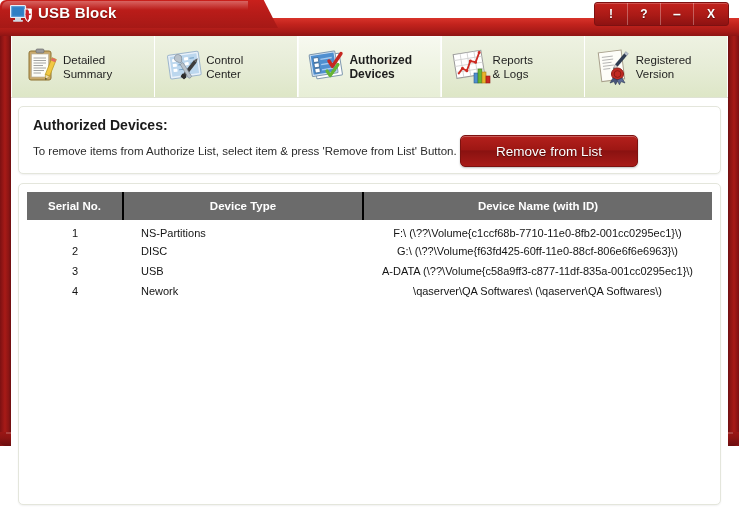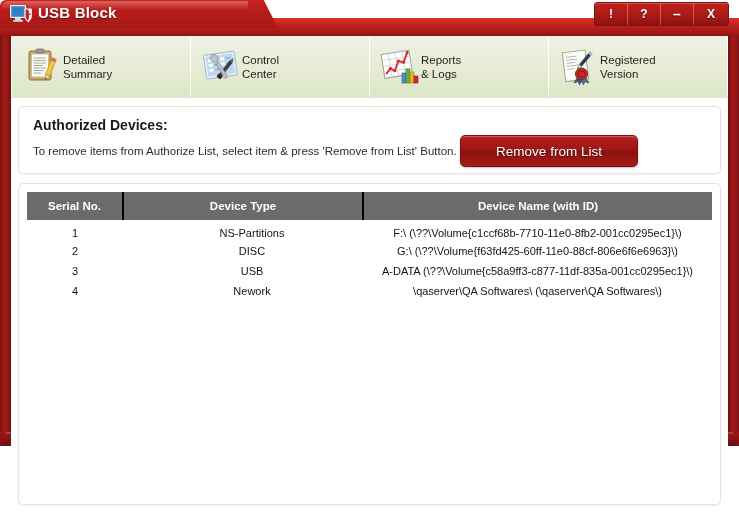--- a/index.html
+++ b/index.html
@@ -193,21 +193,21 @@
   }
   table.devtbl thead th:last-child { border-right: none; }
   table.devtbl tbody td {
     font-size: 11px;
     color: #141414;
     height: 20px;
     vertical-align: middle;
     padding-top: 1px;
   }
   td.c-serial { text-align: center; }
-  td.c-type   { text-align: center; padding-left: 18px; }
+  td.c-type   { text-align: left; padding-left: 18px; }
   td.c-name   { text-align: center; }
   tbody tr:first-child td { padding-top: 6px; }
   .col-serial { width: 96px; }
   .col-type   { width: 240px; }
 
 </style>
 </head>
 <body>
 
 <div id="app">
@@ -302,20 +302,45 @@
           <g transform="rotate(-32 22 24)">
             <rect x="20.5" y="15" width="3.4" height="17" rx="1" fill="#b9c3cc" stroke="#7d8892" stroke-width=".6"></rect>
             <path d="M19.4 11.3 l1.6 2.6 h2.2 l1.6 -2.6 a3.6 3.6 0 1 0 -5.4 0 z" fill="#b9c3cc" stroke="#7d8892" stroke-width=".6"></path>
           </g>
         </svg>
       </span>
       <span class="tab-lbl">Control
 Center</span>
     </div>
 
+    <div class="tab active">
+      <span class="tab-ico">
+        <svg width="42" height="40" viewBox="0 0 42 40">
+          <g transform="rotate(-9 21 19)">
+            <rect x="8" y="8" width="26" height="22" rx="1" fill="#ffffff" stroke="#7f98ae" stroke-width="1"></rect>
+            <rect x="4" y="5" width="26" height="22" rx="1" fill="#cfe2f5" stroke="#7f98ae" stroke-width="1"></rect>
+            <rect x="5.5" y="6.5" width="23" height="19" fill="#4f8fd0"></rect>
+            <g fill="#ffffff" stroke="#35628f" stroke-width=".7">
+              <rect x="7.5" y="9" width="5" height="4.4"></rect>
+              <rect x="7.5" y="14.3" width="5" height="4.4"></rect>
+              <rect x="7.5" y="19.6" width="5" height="4.4"></rect>
+            </g>
+            <g stroke="#a7cbef" stroke-width="1.3">
+              <line x1="14.5" y1="11.2" x2="26" y2="11.2"></line>
+              <line x1="14.5" y1="16.5" x2="26" y2="16.5"></line>
+              <line x1="14.5" y1="21.8" x2="26" y2="21.8"></line>
+            </g>
+          </g>
+          <path d="M22 14 l3.4 5.4 L34 6.5" fill="none" stroke="#c62822" stroke-width="3.4" stroke-linecap="round" stroke-linejoin="round"></path>
+          <path d="M20 24 l3.2 4.6 L31 17.5" fill="none" stroke="#67b535" stroke-width="3.2" stroke-linecap="round" stroke-linejoin="round"></path>
+        </svg>
+      </span>
+      <span class="tab-lbl">Authorized
+Devices</span>
+    </div>
 
     <div class="tab">
       <span class="tab-ico">
         <svg width="42" height="40" viewBox="0 0 42 40">
           <g transform="rotate(-9 20 18)">
             <rect x="4" y="5" width="28" height="24" fill="#ffffff" stroke="#9a9a9a" stroke-width="1"></rect>
             <g stroke="#cfcfcf" stroke-width=".8">
               <line x1="11" y1="5" x2="11" y2="29"></line>
                 <line x1="18" y1="5" x2="18" y2="29"></line>
                 <line x1="25" y1="5" x2="25" y2="29"></line>

